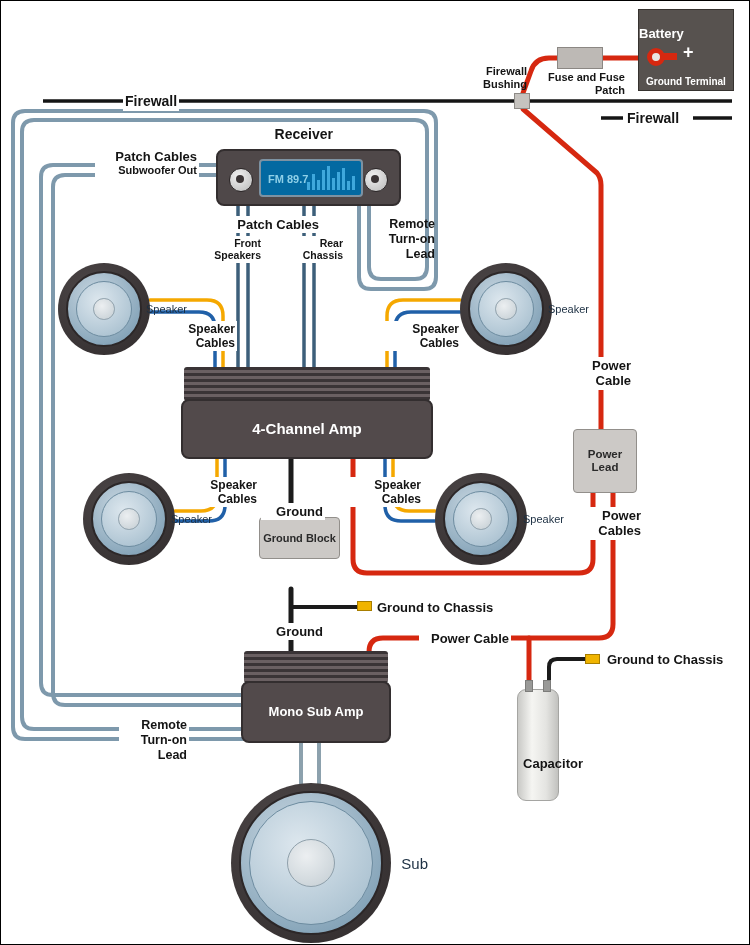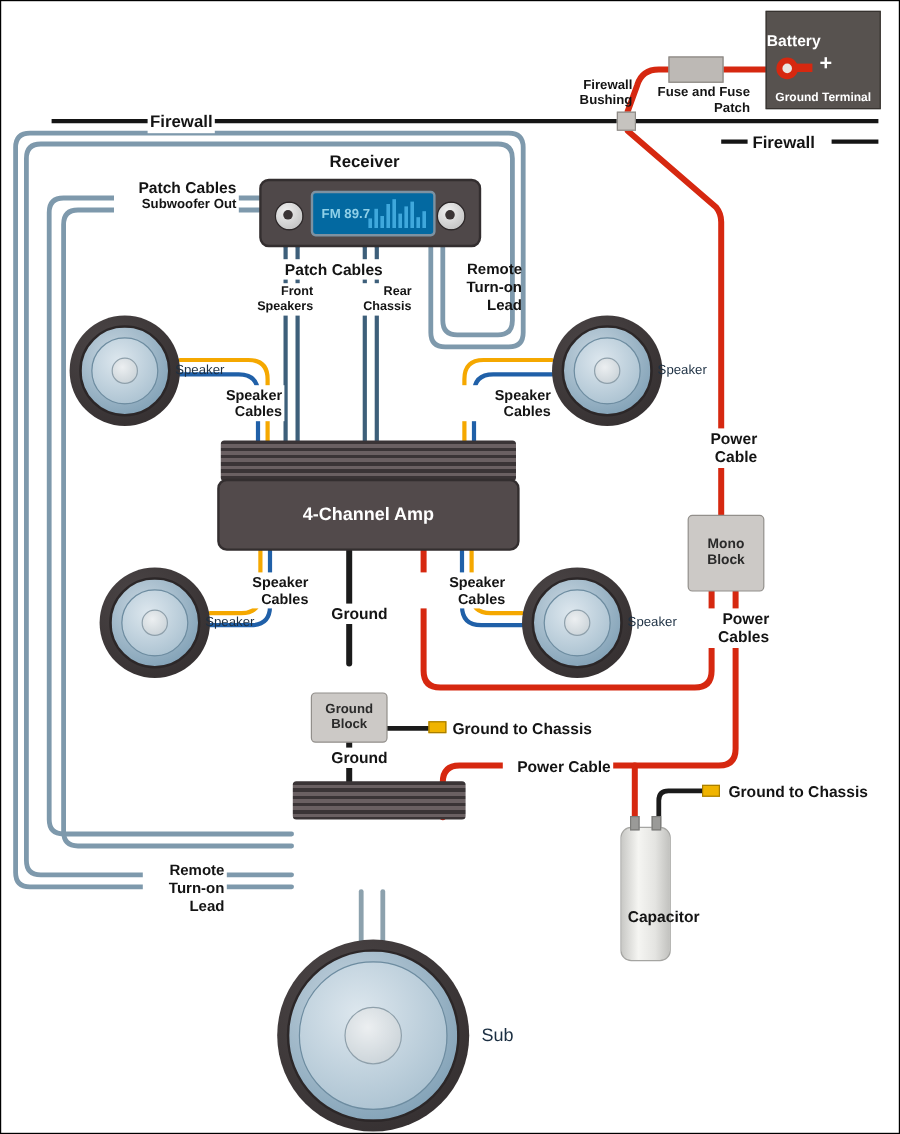--- a/index.html
+++ b/index.html
@@ -30,21 +30,21 @@
   
   .fins{background:repeating-linear-gradient(180deg,#3a3436 0 3px,#6a6062 3px 6px);border-radius:3px;}
   .ampbody{background:#524a4b;border:2px solid #332e2f;border-radius:8px;color:#fff;font-weight:bold;text-align:center;}
   .amp4fins{left:183px;top:366px;width:246px;height:34px;}
   .amp4body{left:180px;top:398px;width:252px;height:60px;font-size:15px;line-height:56px;}
   .monofins{left:243px;top:650px;width:144px;height:32px;}
   .monobody{left:240px;top:680px;width:150px;height:62px;font-size:13px;line-height:58px;}
   
   .grayblock{background:#ccc9c6;border:1px solid #928f8b;border-radius:4px;color:#2a2a2a;font-weight:bold;text-align:center;font-size:11.5px;line-height:1.15;display:flex;align-items:center;justify-content:center;}
   .pblock{left:572px;top:428px;width:64px;height:64px;}
-  .gblock{left:258px;top:576px;width:64px;height:42px;}
+  .gblock{left:258px;top:516px;width:81px;height:42px;}
   
   .cap{left:516px;top:688px;width:42px;height:112px;background:linear-gradient(90deg,#c9c9c6,#f5f5f2 35%,#e4e4e1 70%,#c2c2bf);border:1px solid #a5a5a2;border-radius:9px;}
   .cap .t{position:absolute;top:-10px;width:8px;height:12px;background:#9a9a98;border:1px solid #7c7c7a;box-sizing:border-box;}
   .cap .t1{left:7px}.cap .t2{right:7px}
   
   .yterm{position:absolute;z-index:2;width:15px;height:10px;background:#f0b400;border:1px solid #a87e00;box-sizing:border-box;}
   
   .speaker{position:absolute;z-index:2;width:92px;height:92px;border-radius:50%;background:radial-gradient(circle at 35% 30%,#4c4647,#302b2c);}
   .spk-surround{position:absolute;inset:8px;border-radius:50%;background:radial-gradient(circle at 38% 32%,#c8d6e0,#7195ad);border:2px solid #2c2728;}
   .spk-cone{position:absolute;inset:8px;border-radius:50%;background:radial-gradient(circle at 40% 35%,#dde7ee,#9fb9ca);border:1px solid #6d8ca0;}
@@ -196,32 +196,33 @@
 
   <div class="lbl wbg" style="left:160px;top:320px;width:72px;">Speaker Cables</div>
   <div class="lbl wbg" style="left:384px;top:320px;width:72px;">Speaker Cables</div>
   <div class="lbl wbg" style="left:182px;top:476px;width:72px;">Speaker Cables</div>
   <div class="lbl wbg" style="left:346px;top:476px;width:72px;">Speaker Cables</div>
 
   <div class="comp fins amp4fins"></div>
   <div class="comp ampbody amp4body">4-Channel Amp</div>
 
   <div class="lbl wbg" style="left:566px;top:356px;width:62px;font-size:13px;">Power Cable</div>
-  <div class="comp grayblock pblock">Mono Block</div>
+  <div class="comp grayblock pblock">Power Lead</div>
   <div class="lbl wbg" style="left:566px;top:506px;width:72px;font-size:13px;">Power Cables</div>
 
   <div class="lbl wbg" style="left:260px;top:502px;width:60px;font-size:13px;">Ground</div>
   <div class="comp grayblock gblock" style="font-size:11px;">Ground Block</div>
   <span class="yterm" style="left:356px;top:600px;"></span>
   <div class="lbl" style="left:376px;top:599px;width:150px;font-size:13px;text-align:left;">Ground to Chassis</div>
   <div class="lbl wbg" style="left:260px;top:622px;width:60px;font-size:13px;">Ground</div>
 
   <div class="lbl wbg" style="left:418px;top:629px;width:88px;font-size:13px;">Power Cable</div>
 
   <div class="comp fins monofins"></div>
+  <div class="comp ampbody monobody">Mono Sub Amp</div>
   <div class="lbl wbg" style="left:118px;top:716px;width:66px;font-size:12.5px;">Remote Turn-on Lead</div>
 
   <div class="comp cap">
     <span class="t t1"></span>
     <span class="t t2"></span>
   </div>
   <div class="lbl" style="left:492px;top:755px;width:90px;font-size:13px;">Capacitor</div>
   <span class="yterm" style="left:584px;top:653px;"></span>
   <div class="lbl" style="left:606px;top:651px;width:140px;font-size:13px;text-align:left;">Ground to Chassis</div>
 

